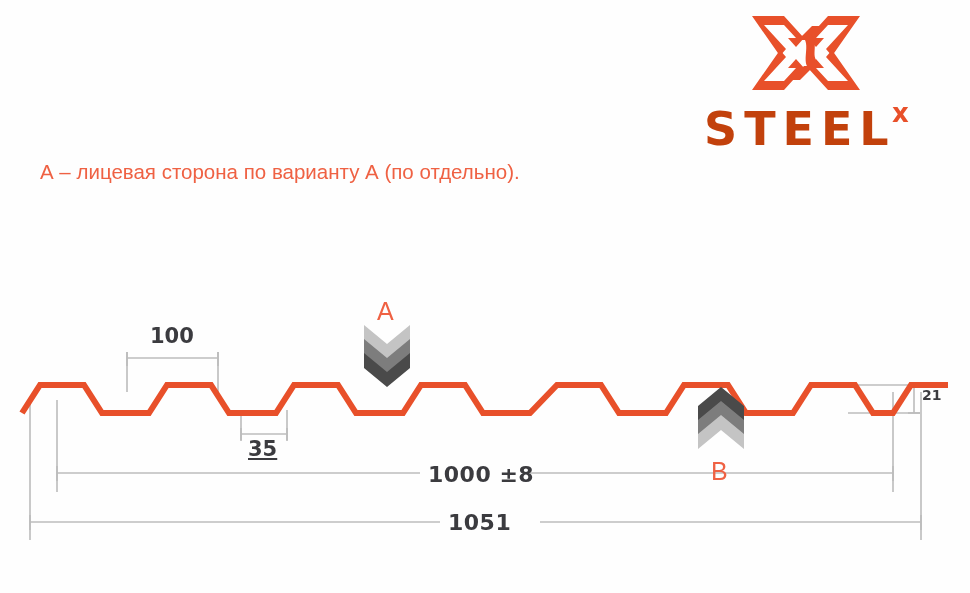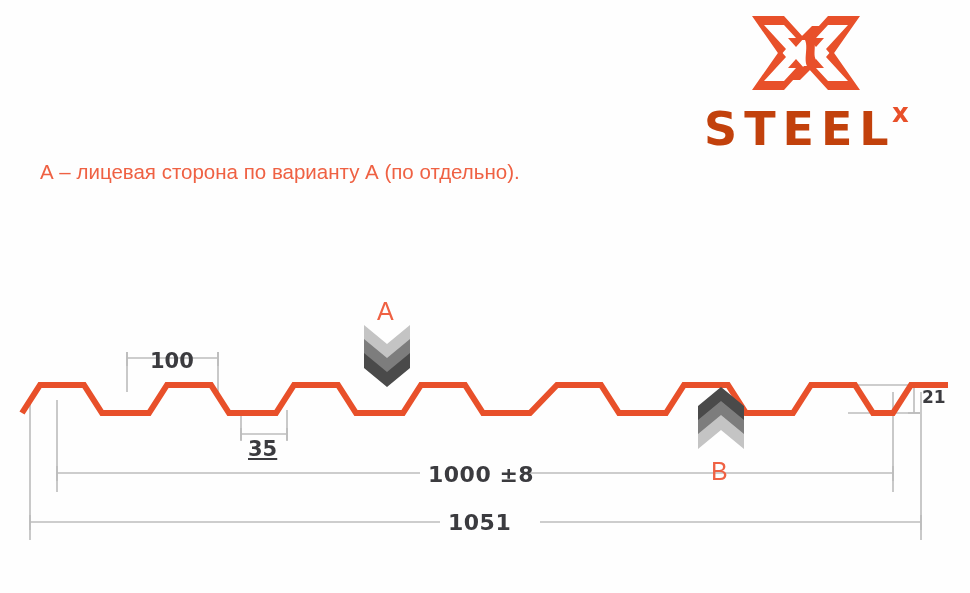--- a/index.html
+++ b/index.html
@@ -91,31 +91,31 @@
 
   
   .dim-label {
     position: absolute;
     font-family: "DejaVu Sans", sans-serif;
     font-weight: 700;
     color: #3b3b3f;
     white-space: nowrap;
   }
   #label-100 {
-    left: 150px; top: 349px;
+    left: 150px; top: 324px;
     font-size: 21px;
   }
   #label-35 {
     left: 248px; top: 437px;
     font-size: 21px;
     text-decoration: underline;
   }
   #label-21 {
     left: 922px; top: 387px;
-    font-size: 17px;
+    font-size: 14px;
   }
   #label-1000 {
     left: 428px; top: 462px;
     font-size: 22px;
     letter-spacing: 0.5px;
   }
   #label-1051 {
     left: 448px; top: 510px;
     font-size: 22px;
     letter-spacing: 0.5px;

